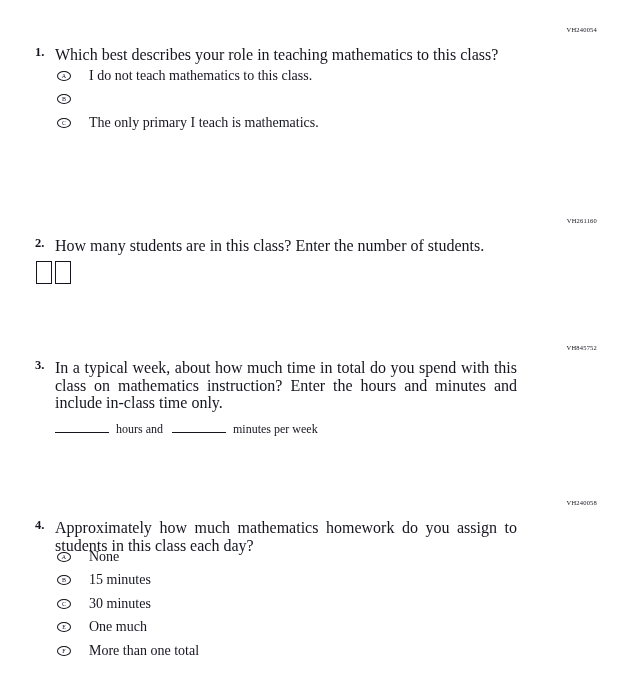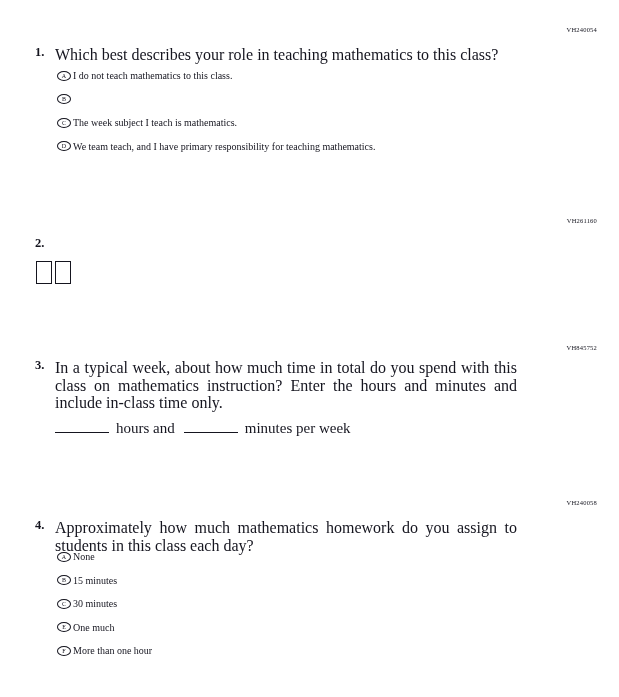--- a/index.html
+++ b/index.html
@@ -60,40 +60,40 @@
     border: 1px solid #15151f;
     border-radius: 50%;
     display: flex;
     align-items: center;
     justify-content: center;
     font-size: 6px;
     line-height: 1;
     color: #15151f;
   }
   .optlabel {
-    margin-left: 2px;
-    font-size: 10px;
+    margin-left: 18px;
+    font-size: 14px;
   }
   .boxes {
     position: absolute;
     left: 36px;
     display: flex;
     gap: 3px;
   }
   .dbox {
     box-sizing: border-box;
     width: 16px;
     height: 23px;
     border: 1.6px solid #15151f;
     background: #ffffff;
   }
   .fill {
     position: absolute;
     left: 55px;
-    font-size: 15px;
+    font-size: 12px;
     white-space: nowrap;
   }
   .blank {
     display: inline-block;
     width: 54px;
     height: 13px;
     border-bottom: 1px solid #15151f;
     margin-right: 7px;
     vertical-align: baseline;
   }
@@ -114,31 +114,28 @@
   <div class="options" style="top:64px">
     <div class="opt">
       <span class="bubble">A</span>
       <span class="optlabel">I do not teach mathematics to this class.</span>
     </div>
     <div class="opt">
       <span class="bubble">B</span>
     </div>
     <div class="opt">
       <span class="bubble">C</span>
-      <span class="optlabel">The week subject I teach is mathematics.</span>
-    </div>
-    <div class="opt">
-      <span class="bubble">D</span>
-      <span class="optlabel">We team teach, and I have primary responsibility for teaching mathematics.</span>
+      <span class="optlabel">The only primary I teach is mathematics.</span>
     </div>
   </div>
 
   <span class="qcode" style="top:217px">VH261160</span>
   <div class="question" style="top:237px">
     <span class="qnum">2.</span>
+    <span class="qtext">How many students are in this class? Enter the number of students.</span>
   </div>
   <div class="boxes" style="top:261px">
     <span class="dbox"></span>
     <span class="dbox"></span>
   </div>
 
   <span class="qcode" style="top:344px">VH845752</span>
   <div class="question" style="top:359px">
     <span class="qnum">3.</span>
     <span class="qtext">In a typical week, about how much time in total do you spend with this class on mathematics instruction? Enter the hours and minutes and include in-class time only.</span>
@@ -164,17 +161,17 @@
     <div class="opt">
       <span class="bubble">C</span>
       <span class="optlabel">30 minutes</span>
     </div>
     <div class="opt">
       <span class="bubble">E</span>
       <span class="optlabel">One much</span>
     </div>
     <div class="opt">
       <span class="bubble">F</span>
-      <span class="optlabel">More than one hour</span>
+      <span class="optlabel">More than one total</span>
     </div>
   </div>
 
 </div>
 
 </body></html>

